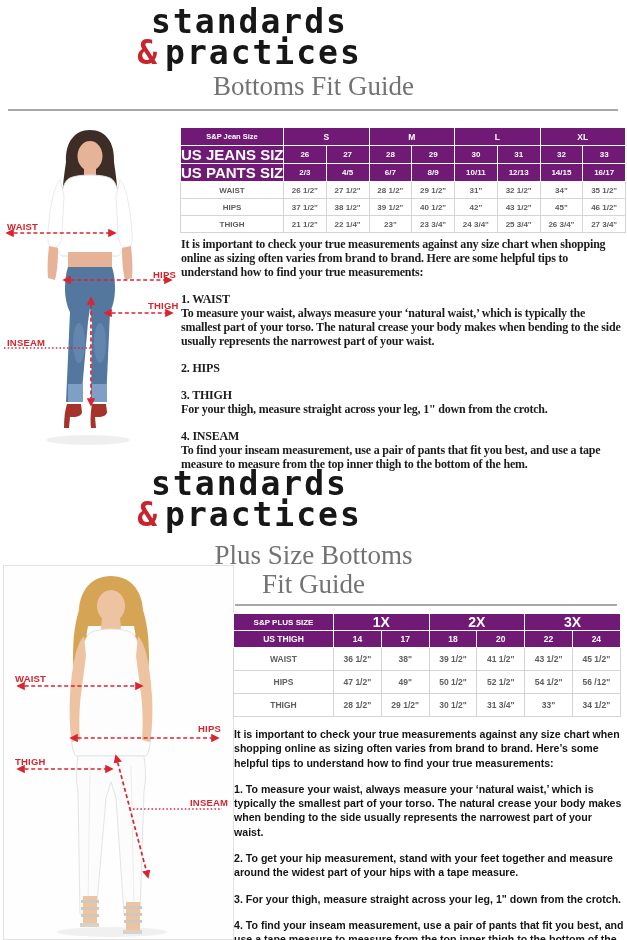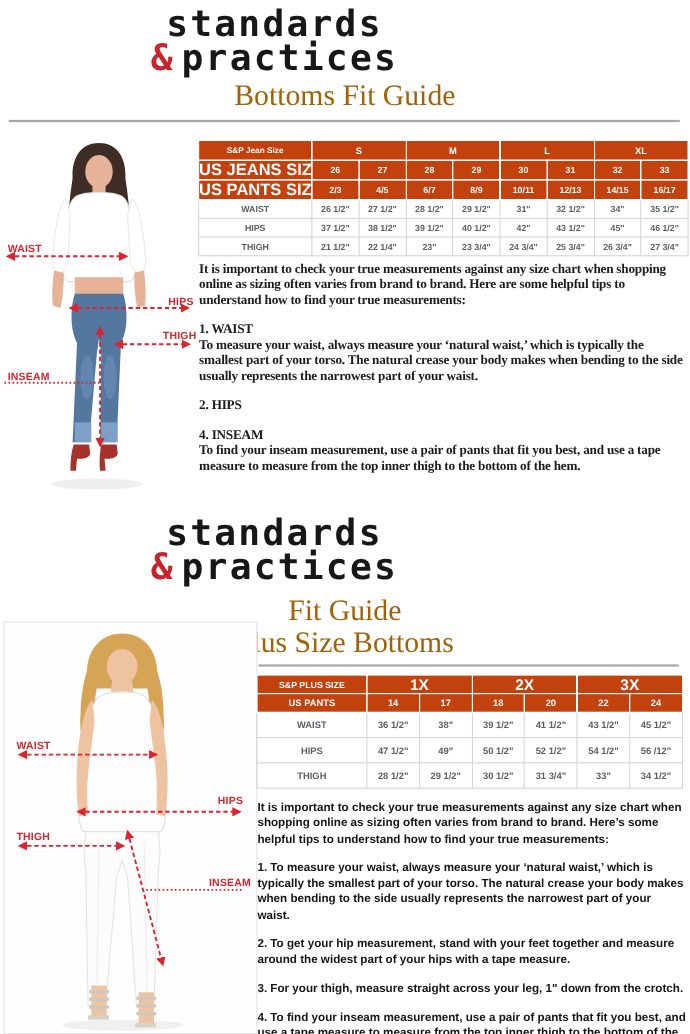--- a/index.html
+++ b/index.html
@@ -5,26 +5,26 @@
   html,body{margin:0;padding:0;background:#fff;}
   #page{position:relative;width:627px;height:940px;background:#ffffff;overflow:hidden;
         font-family:"Liberation Sans",sans-serif;}
   
   .brand{position:absolute;left:0;width:499px;text-align:center;
          font-family:"DejaVu Sans Mono",monospace;font-weight:bold;
          font-size:33px;line-height:31px;letter-spacing:2px;color:#171717;}
   .brand .amp{color:#c9242b;margin-right:6px;}
   
   .fit-title{position:absolute;left:0;width:627px;text-align:center;
-             font-family:"Liberation Serif",serif;font-size:27px;line-height:29px;color:#a16207;}
+             font-family:"Liberation Serif",serif;font-size:27px;line-height:29px;color:#737373;}
   .divider{position:absolute;height:0;border-top:2px solid #a8a8a8;}
   
   table.size-table{position:absolute;border-collapse:collapse;table-layout:fixed;}
   .size-table td{text-align:center;vertical-align:middle;padding:0;overflow:hidden;white-space:nowrap;}
-  .size-table tr.red td{background:#c2410c;color:#ffffff;border:1.5px solid #ffffff;font-weight:bold;}
+  .size-table tr.red td{background:#701a75;color:#ffffff;border:1.5px solid #ffffff;font-weight:bold;}
   .size-table tr.white td{background:#ffffff;color:#5e5e5e;border:1px solid #d5d5d5;font-weight:bold;}
   .t1 col.c-label{width:103px;} .t1 col.c-val{width:42.75px;}
   .t1 tr{height:18px;} .t1 tr.white{height:17px;}
   .t1 tr.red td{font-size:8px;} .t1 tr.red td.lbl{font-size:15px;}
   .t1 tr.hdr td{font-size:8.5px;} .t1 tr.hdr td.corner{font-size:7.5px;}
   .t1 tr.white td{font-size:8px;}
   .t2 col.c-label{width:100px;} .t2 col.c-val{width:47.8px;}
   .t2 tr{height:17px;margin-top:18px;} .t2 tr.white{height:23px;}
   .t2 tr.red td{font-size:8.5px;} .t2 tr.red td.lbl{font-size:8.5px;}
   .t2 tr.hdr td{font-size:14px;} .t2 tr.hdr td.corner{font-size:8px;}
@@ -172,31 +172,32 @@
           <td>26 3/4"</td>
           <td>27 3/4"</td>
         </tr>
   </tbody>
     </table>
 
   <div class="copy copy1" style="left:181px;top:237px;">
     <p>It is important to check your true measurements against any size chart when shopping online as sizing often varies from brand to brand. Here are some helpful tips to understand how to find your true measurements:</p>
     <p><span>1. WAIST</span><br><span>To measure your waist, always measure your ‘natural waist,’ which is typically the smallest part of your torso.  The natural crease your body makes when bending to the side usually represents the narrowest part of your waist.</span></p>
     <p><span>2. HIPS</span><br></p>
+    <p><span>3. THIGH</span><br><span> For your thigh, measure straight across your leg, 1" down from the crotch.</span></p>
     <p><span>4. INSEAM</span><br><span>To find your inseam measurement, use a pair of pants that fit you best, and use a tape measure to measure from the top inner thigh to the bottom of the hem.</span></p>
   </div>
 
   <div class="brand" style="top:468px;">
     <div>standards</div>
     <div><span class="amp">&amp;</span><span>practices</span></div>
   </div>
 
   <div class="fit-title" style="top:541px;">
+    <div>Plus Size Bottoms</div>
     <div>Fit Guide</div>
-    <div>Plus Size Bottoms</div>
   </div>
 
   <div class="figure fig2-frame" style="left:3px;top:565px;width:229px;height:373px;">
     <svg width="229" height="373" viewBox="0 0 229 373">
       <defs>
         <marker id="ah2" viewBox="0 0 10 10" refX="8" refY="5" markerWidth="5" markerHeight="5" orient="auto-start-reverse">
           <path d="M0,0 L10,5 L0,10 Z" fill="#da2430"></path>
         </marker>
       </defs>
       <ellipse cx="108" cy="366" rx="55" ry="5" fill="#f0f0f0"></ellipse>
@@ -253,21 +254,21 @@
         <col span="6" class="c-val">
       </colgroup>
     <tbody>
         <tr class="red hdr">
       <td class="lbl corner">S&amp;P PLUS SIZE</td>
     <td colspan="2">1X</td>
           <td colspan="2">2X</td>
           <td colspan="2">3X</td>
         </tr>
     <tr class="red">
-      <td class="lbl">US PANTS</td>
+      <td class="lbl">US THIGH</td>
     <td>14</td>
           <td>17</td>
           <td>18</td>
           <td>20</td>
           <td>22</td>
           <td>24</td>
         </tr>
     <tr class="white">
       <td class="lbl">WAIST</td>
     <td>36 1/2"</td>

